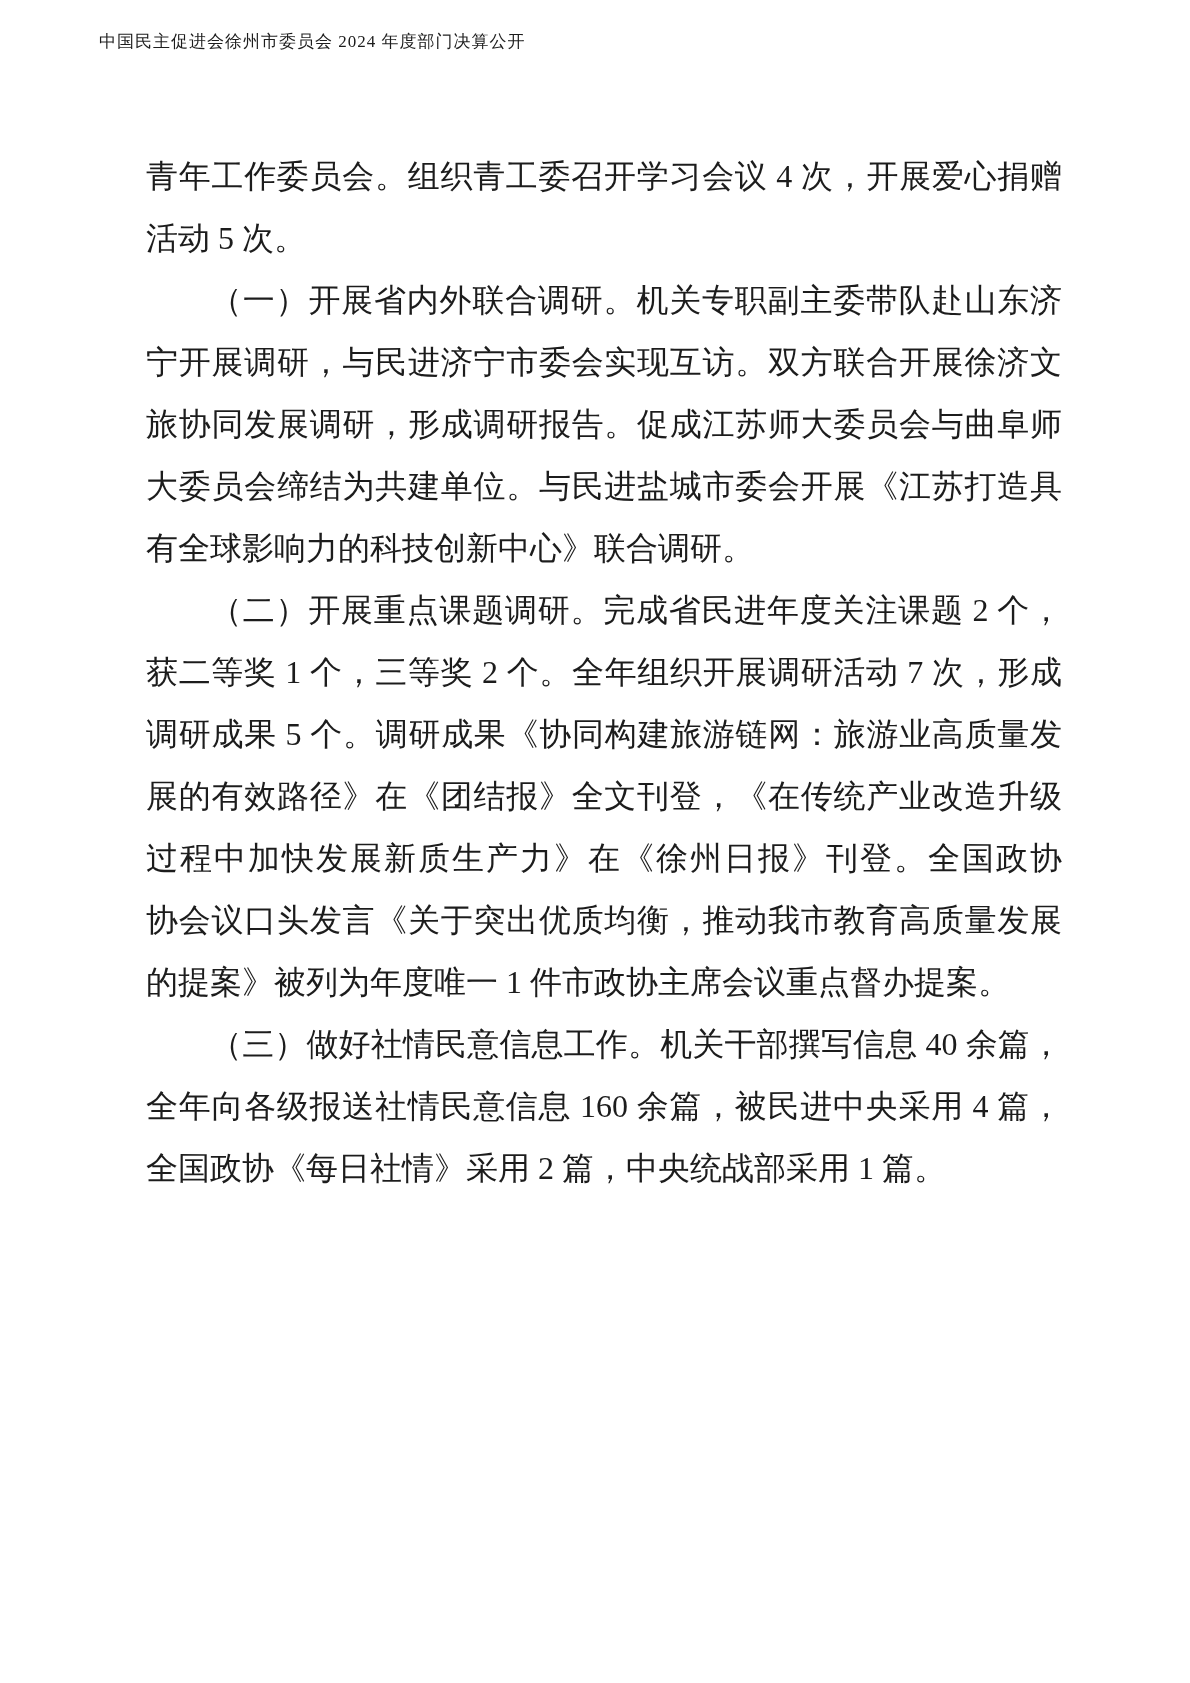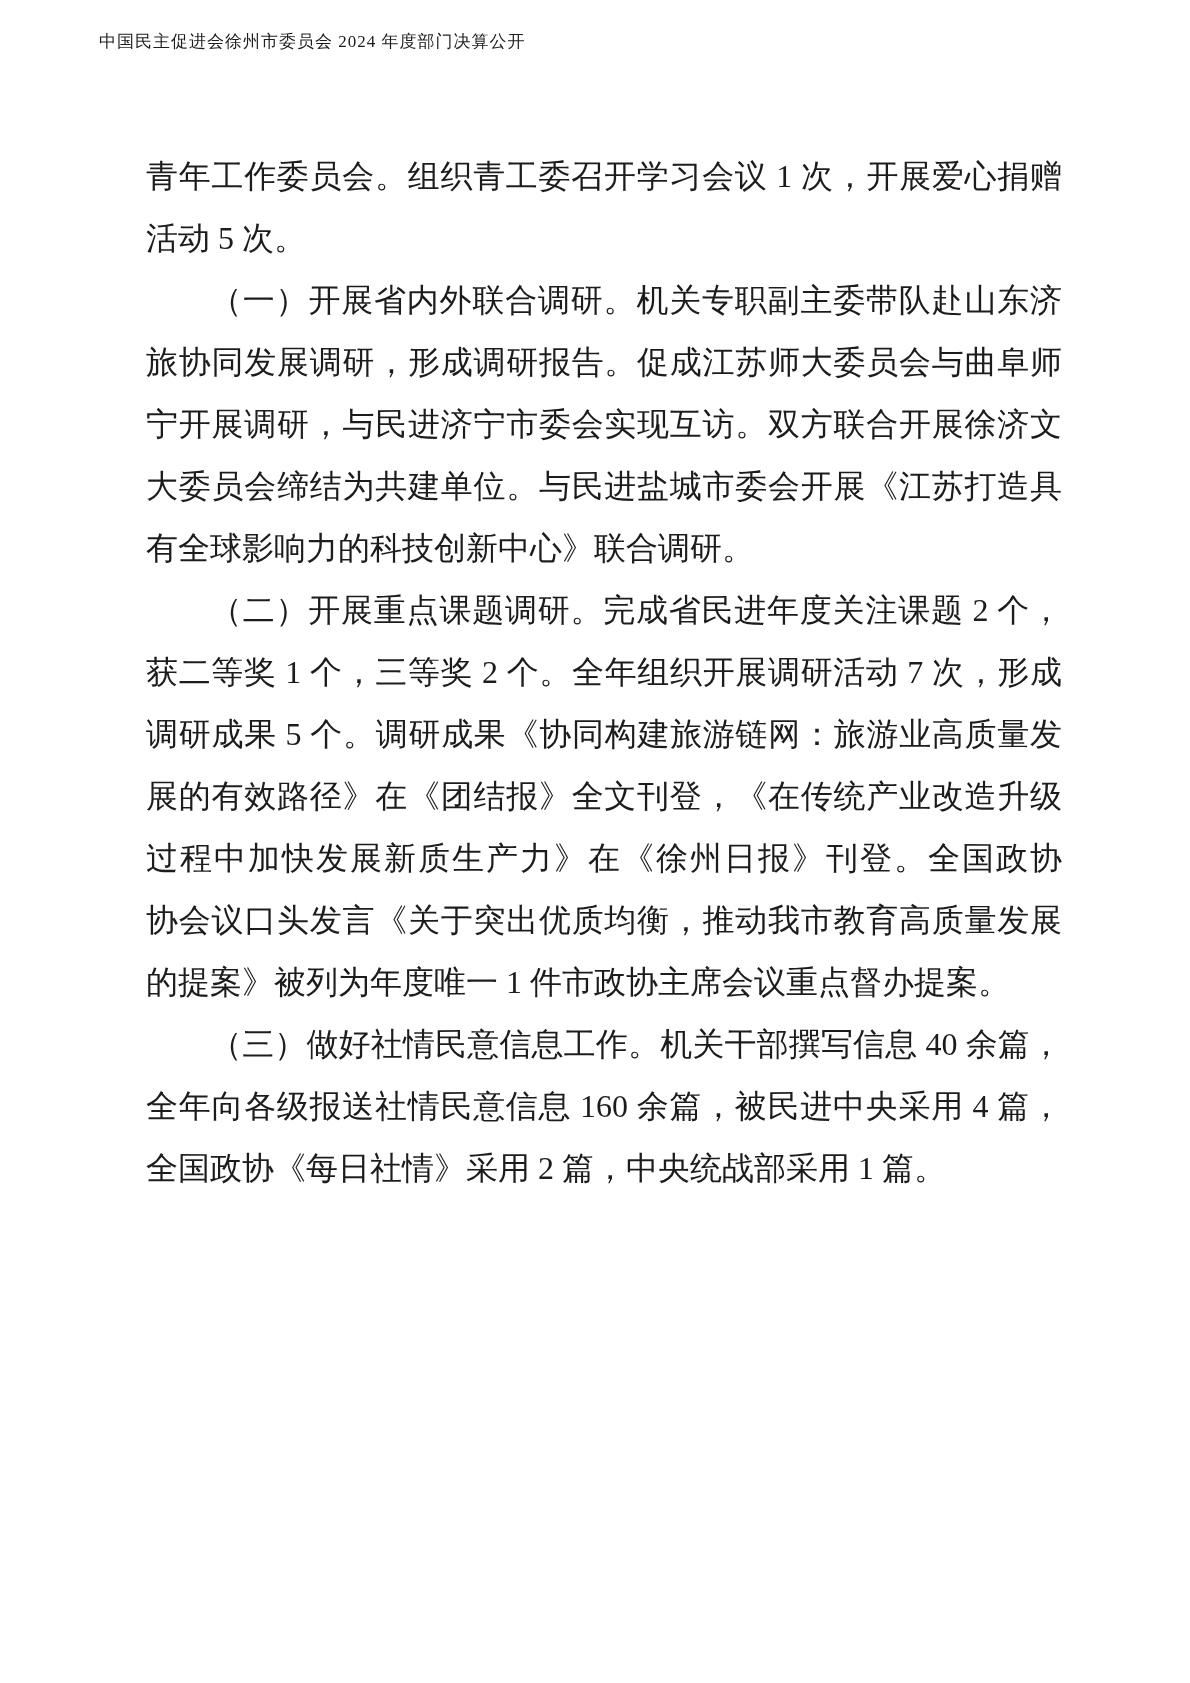--- a/index.html
+++ b/index.html
@@ -51,27 +51,27 @@
   }
 </style>
 </head>
 <body>
 
 <div class="page">
   <div class="doc-header">中国民主促进会徐州市委员会 2024 年度部门决算公开</div>
 
   <div class="doc-body">
       <div class="block">
-        <div class="line">青年工作委员会。组织青工委召开学习会议 1 次，开展爱心捐赠</div>
+        <div class="line">青年工作委员会。组织青工委召开学习会议 4 次，开展爱心捐赠</div>
         <div class="line final">活动 5 次。</div>
       </div>
       <div class="block">
         <div class="line indent">（一）开展省内外联合调研。机关专职副主委带队赴山东济</div>
+        <div class="line">宁开展调研，与民进济宁市委会实现互访。双方联合开展徐济文</div>
         <div class="line">旅协同发展调研，形成调研报告。促成江苏师大委员会与曲阜师</div>
-        <div class="line">宁开展调研，与民进济宁市委会实现互访。双方联合开展徐济文</div>
         <div class="line">大委员会缔结为共建单位。与民进盐城市委会开展《江苏打造具</div>
         <div class="line final">有全球影响力的科技创新中心》联合调研。</div>
       </div>
       <div class="block">
         <div class="line indent">（二）开展重点课题调研。完成省民进年度关注课题 2 个，</div>
         <div class="line">获二等奖 1 个，三等奖 2 个。全年组织开展调研活动 7 次，形成</div>
         <div class="line">调研成果 5 个。调研成果《协同构建旅游链网：旅游业高质量发</div>
         <div class="line">展的有效路径》在《团结报》全文刊登，《在传统产业改造升级</div>
         <div class="line">过程中加快发展新质生产力》在《徐州日报》刊登。全国政协</div>
         <div class="line">协会议口头发言《关于突出优质均衡，推动我市教育高质量发展</div>

